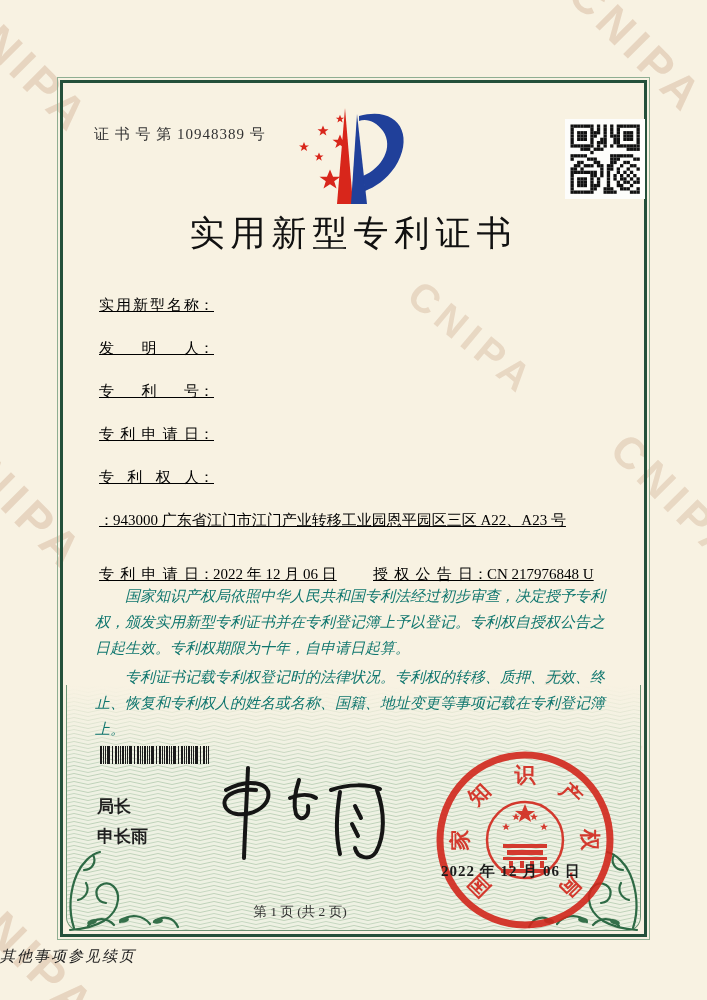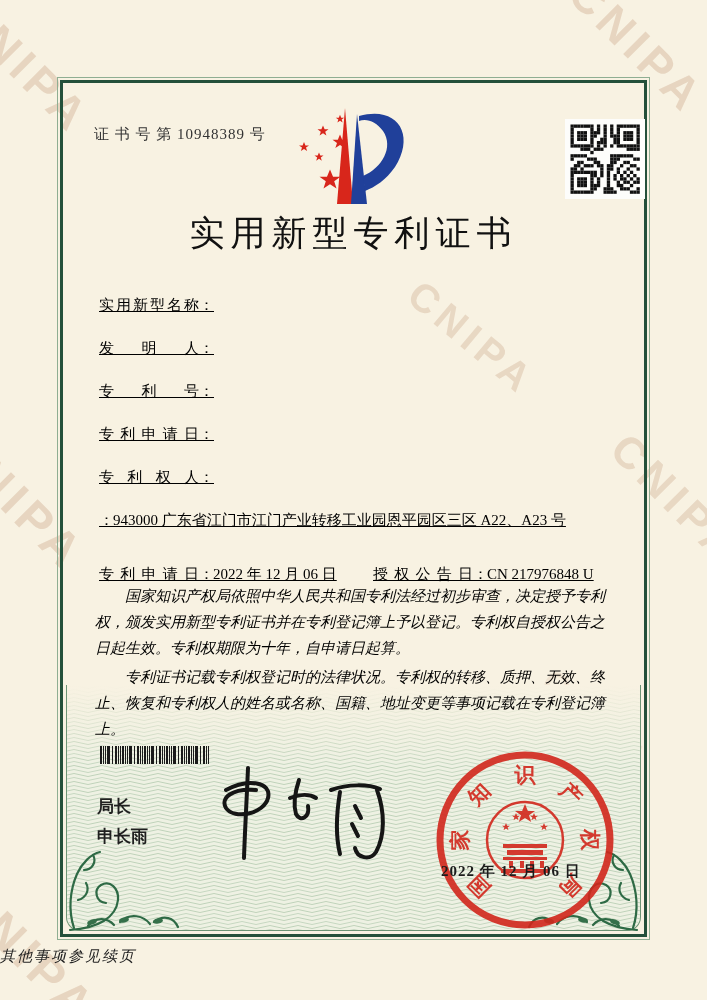--- a/index.html
+++ b/index.html
@@ -48,21 +48,21 @@
   .fields{position:absolute; left:99px; top:294px; width:516px; font-size:15px; color:#000000;text-decoration:underline;}
   .row{display:flex; line-height:22px; margin-bottom:21px;}
   .row.addr{margin-bottom:10px;}
   .lbl{display:inline-block; width:100px; text-align:justify; text-align-last:justify; flex:none;}
   .colon{flex:none; width:14px;}
   .val{flex:1;}
   .gval1{flex:none; width:160px;}
   
   .paras{
     position:absolute; left:95px; top:583px; width:514px;
-    font-size:15px; font-style:italic; line-height:26px; color:#000000;
+    font-size:15px; font-style:italic; line-height:26px; color:#0f766e;
   }
   .paras p{margin:0 0 3px 0; text-indent:2em;}
   
   .barcode{position:absolute; left:100px; top:746px; height:18px; display:flex; align-items:stretch; z-index:4;}
   .barcode i{display:block; background:#1b1b1b;}
   .officer{position:absolute; left:97px; top:792px; z-index:4;
     font-family:"Liberation Sans", sans-serif; font-size:17px; font-weight:600; color:#1f1f1f; line-height:30px;}
   .signature{position:absolute; left:196px; top:758px; z-index:4;}
   .seal{position:absolute; left:433px; top:748px; z-index:4;}
   .seal-date{position:absolute; left:441px; top:862px; z-index:5;
@@ -522,16 +522,17 @@
           <text x="92" y="34" text-anchor="middle" transform="rotate(0 92 92)">识</text>
           <text x="92" y="34" text-anchor="middle" transform="rotate(45 92 92)">产</text>
           <text x="92" y="34" text-anchor="middle" transform="rotate(90 92 92)">权</text>
           <text x="92" y="34" text-anchor="middle" transform="rotate(135 92 92)">局</text>
         </g>
     </g>
   </svg>
 
   <div class="seal-date">2022 年 12 月 06 日</div>
 
+  <div class="pagination">第 1 页 (共 2 页)</div>
 
   <div class="footer-note">其他事项参见续页</div>
 
 </div>
 
 </body></html>

